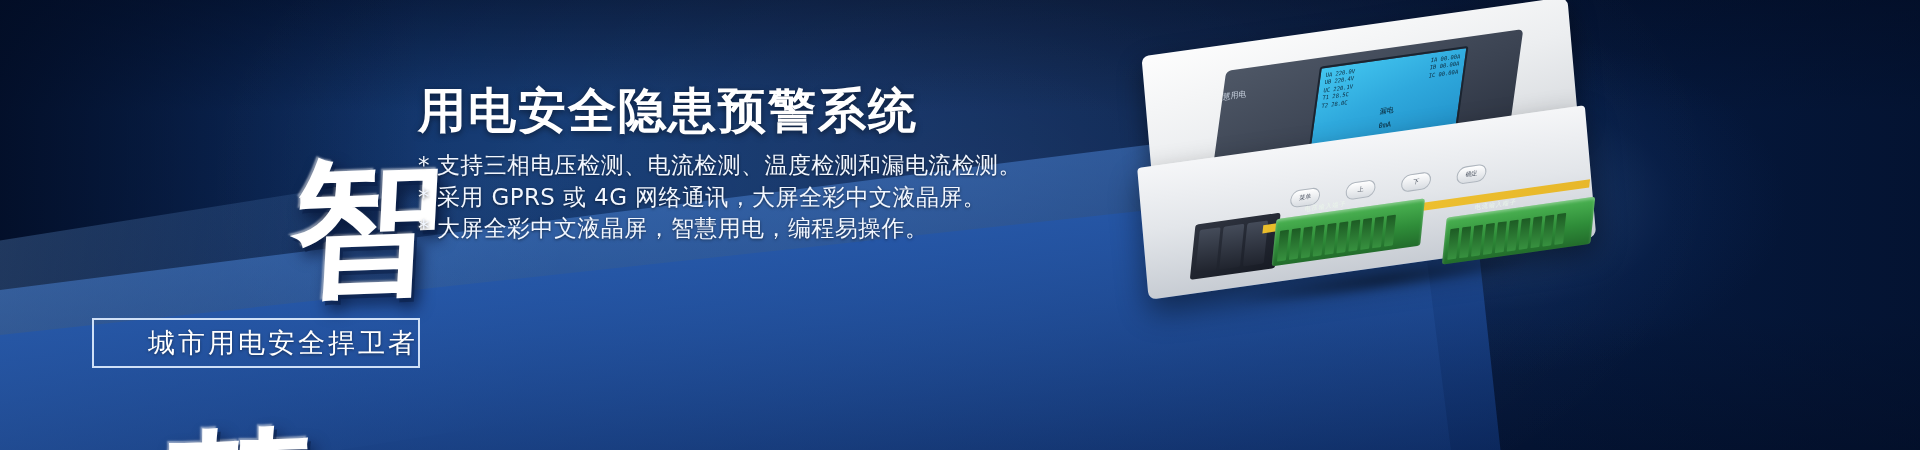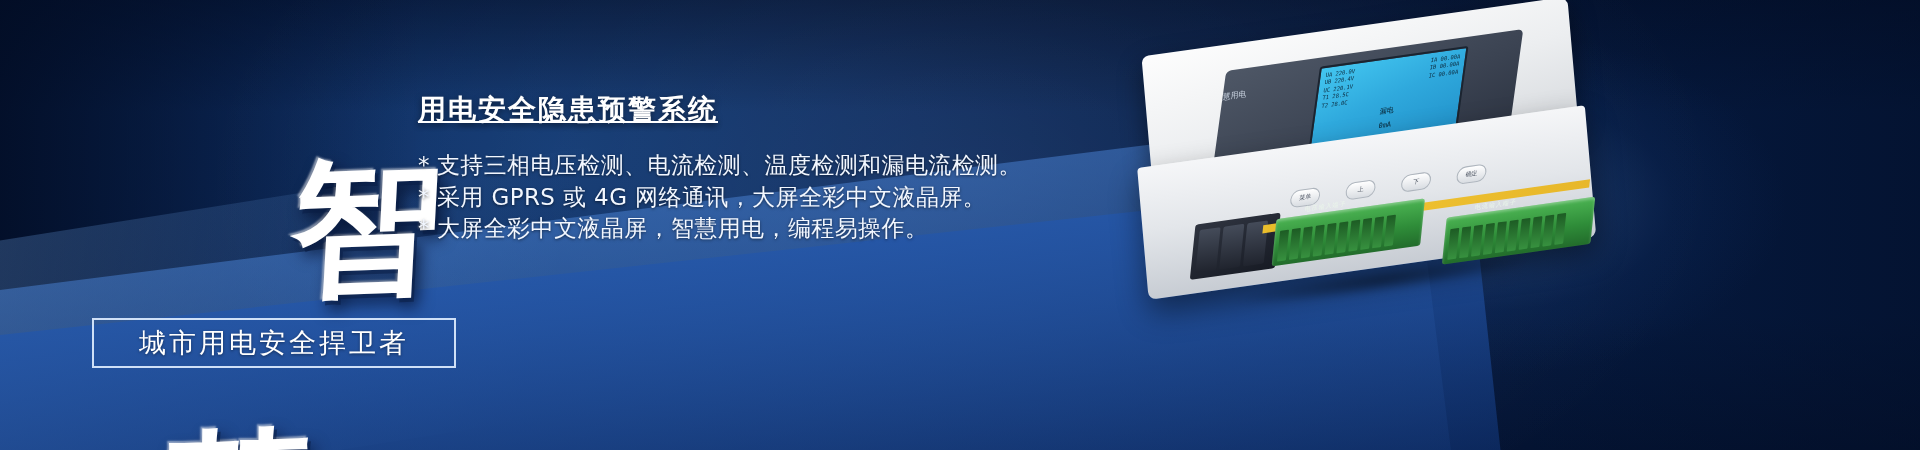--- a/index.html
+++ b/index.html
@@ -67,43 +67,42 @@
       6px 9px 16px rgba(0,10,35,0.75),
       -2px -2px 2px rgba(255,255,255,0.55);
     white-space:pre;
     transform:skewX(-5deg) rotate(-2deg);
   }
   #calligraphy .c2 { display:block; margin-left:118px; margin-top:-6px; }
 
   
   #tagline-box {
     position:absolute; left:92px; top:318px;
-    width:364px; height:50px;
+    width:328px; height:50px;
     border:2px solid #cfe0f7;
-    display:flex; align-items:center; justify-content:center;
+    display:flex; align-items:center; justify-content:flex-end;
   }
   #tagline-box .t {
     color:#ffffff;
     font-size:27px;
     letter-spacing:3px;
     white-space:nowrap;
     text-shadow:0 1px 3px rgba(0,0,0,0.45);
   }
 
   
   #copy { position:absolute; left:418px; top:82px; width:700px; }
   #headline {
     color:#ffffff;
-    font-size:28px;
+    font-size:48px;
     font-weight:700;
     letter-spacing:2px;
     line-height:56px;
     white-space:nowrap;
     text-shadow:0 2px 6px rgba(0,0,0,0.50);
-    text-decoration:underline;
   }
   #bullets { margin-top:12px; }
   .bullet {
     color:#f2f7ff;
     font-size:23px;
     line-height:31.5px;
     letter-spacing:0.4px;
     white-space:nowrap;
     text-shadow:0 1px 3px rgba(0,0,0,0.55);
   }

